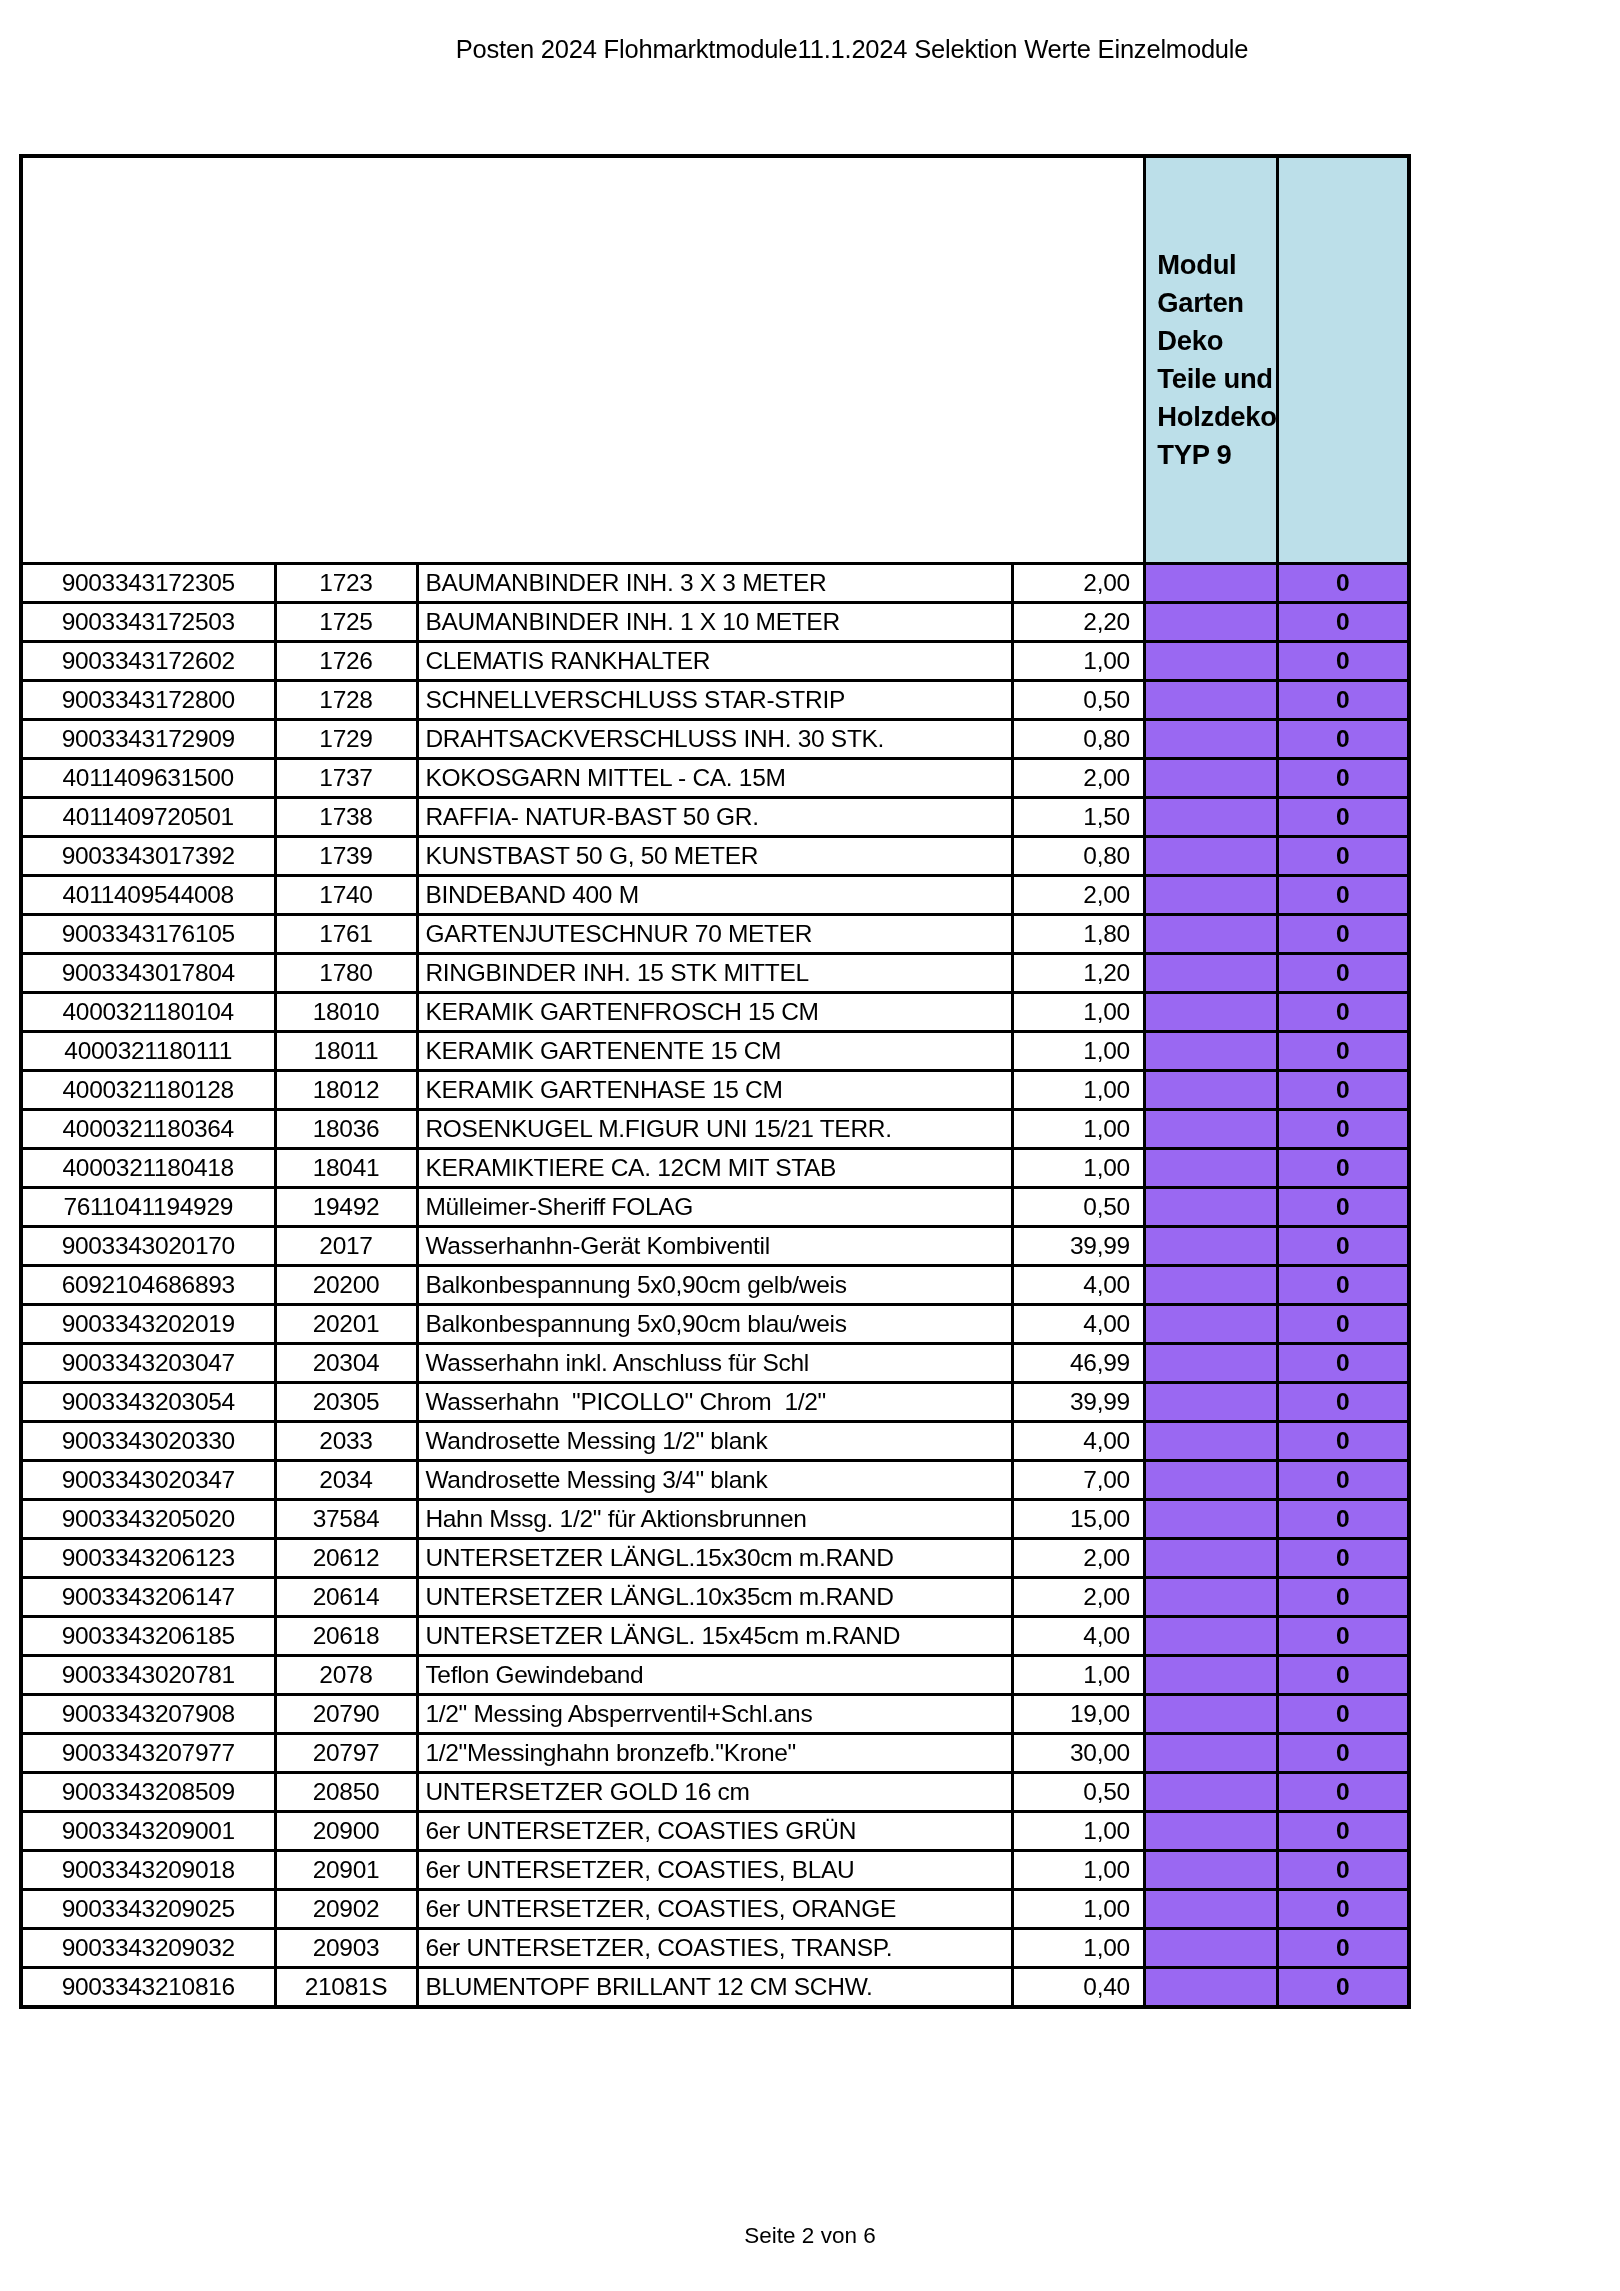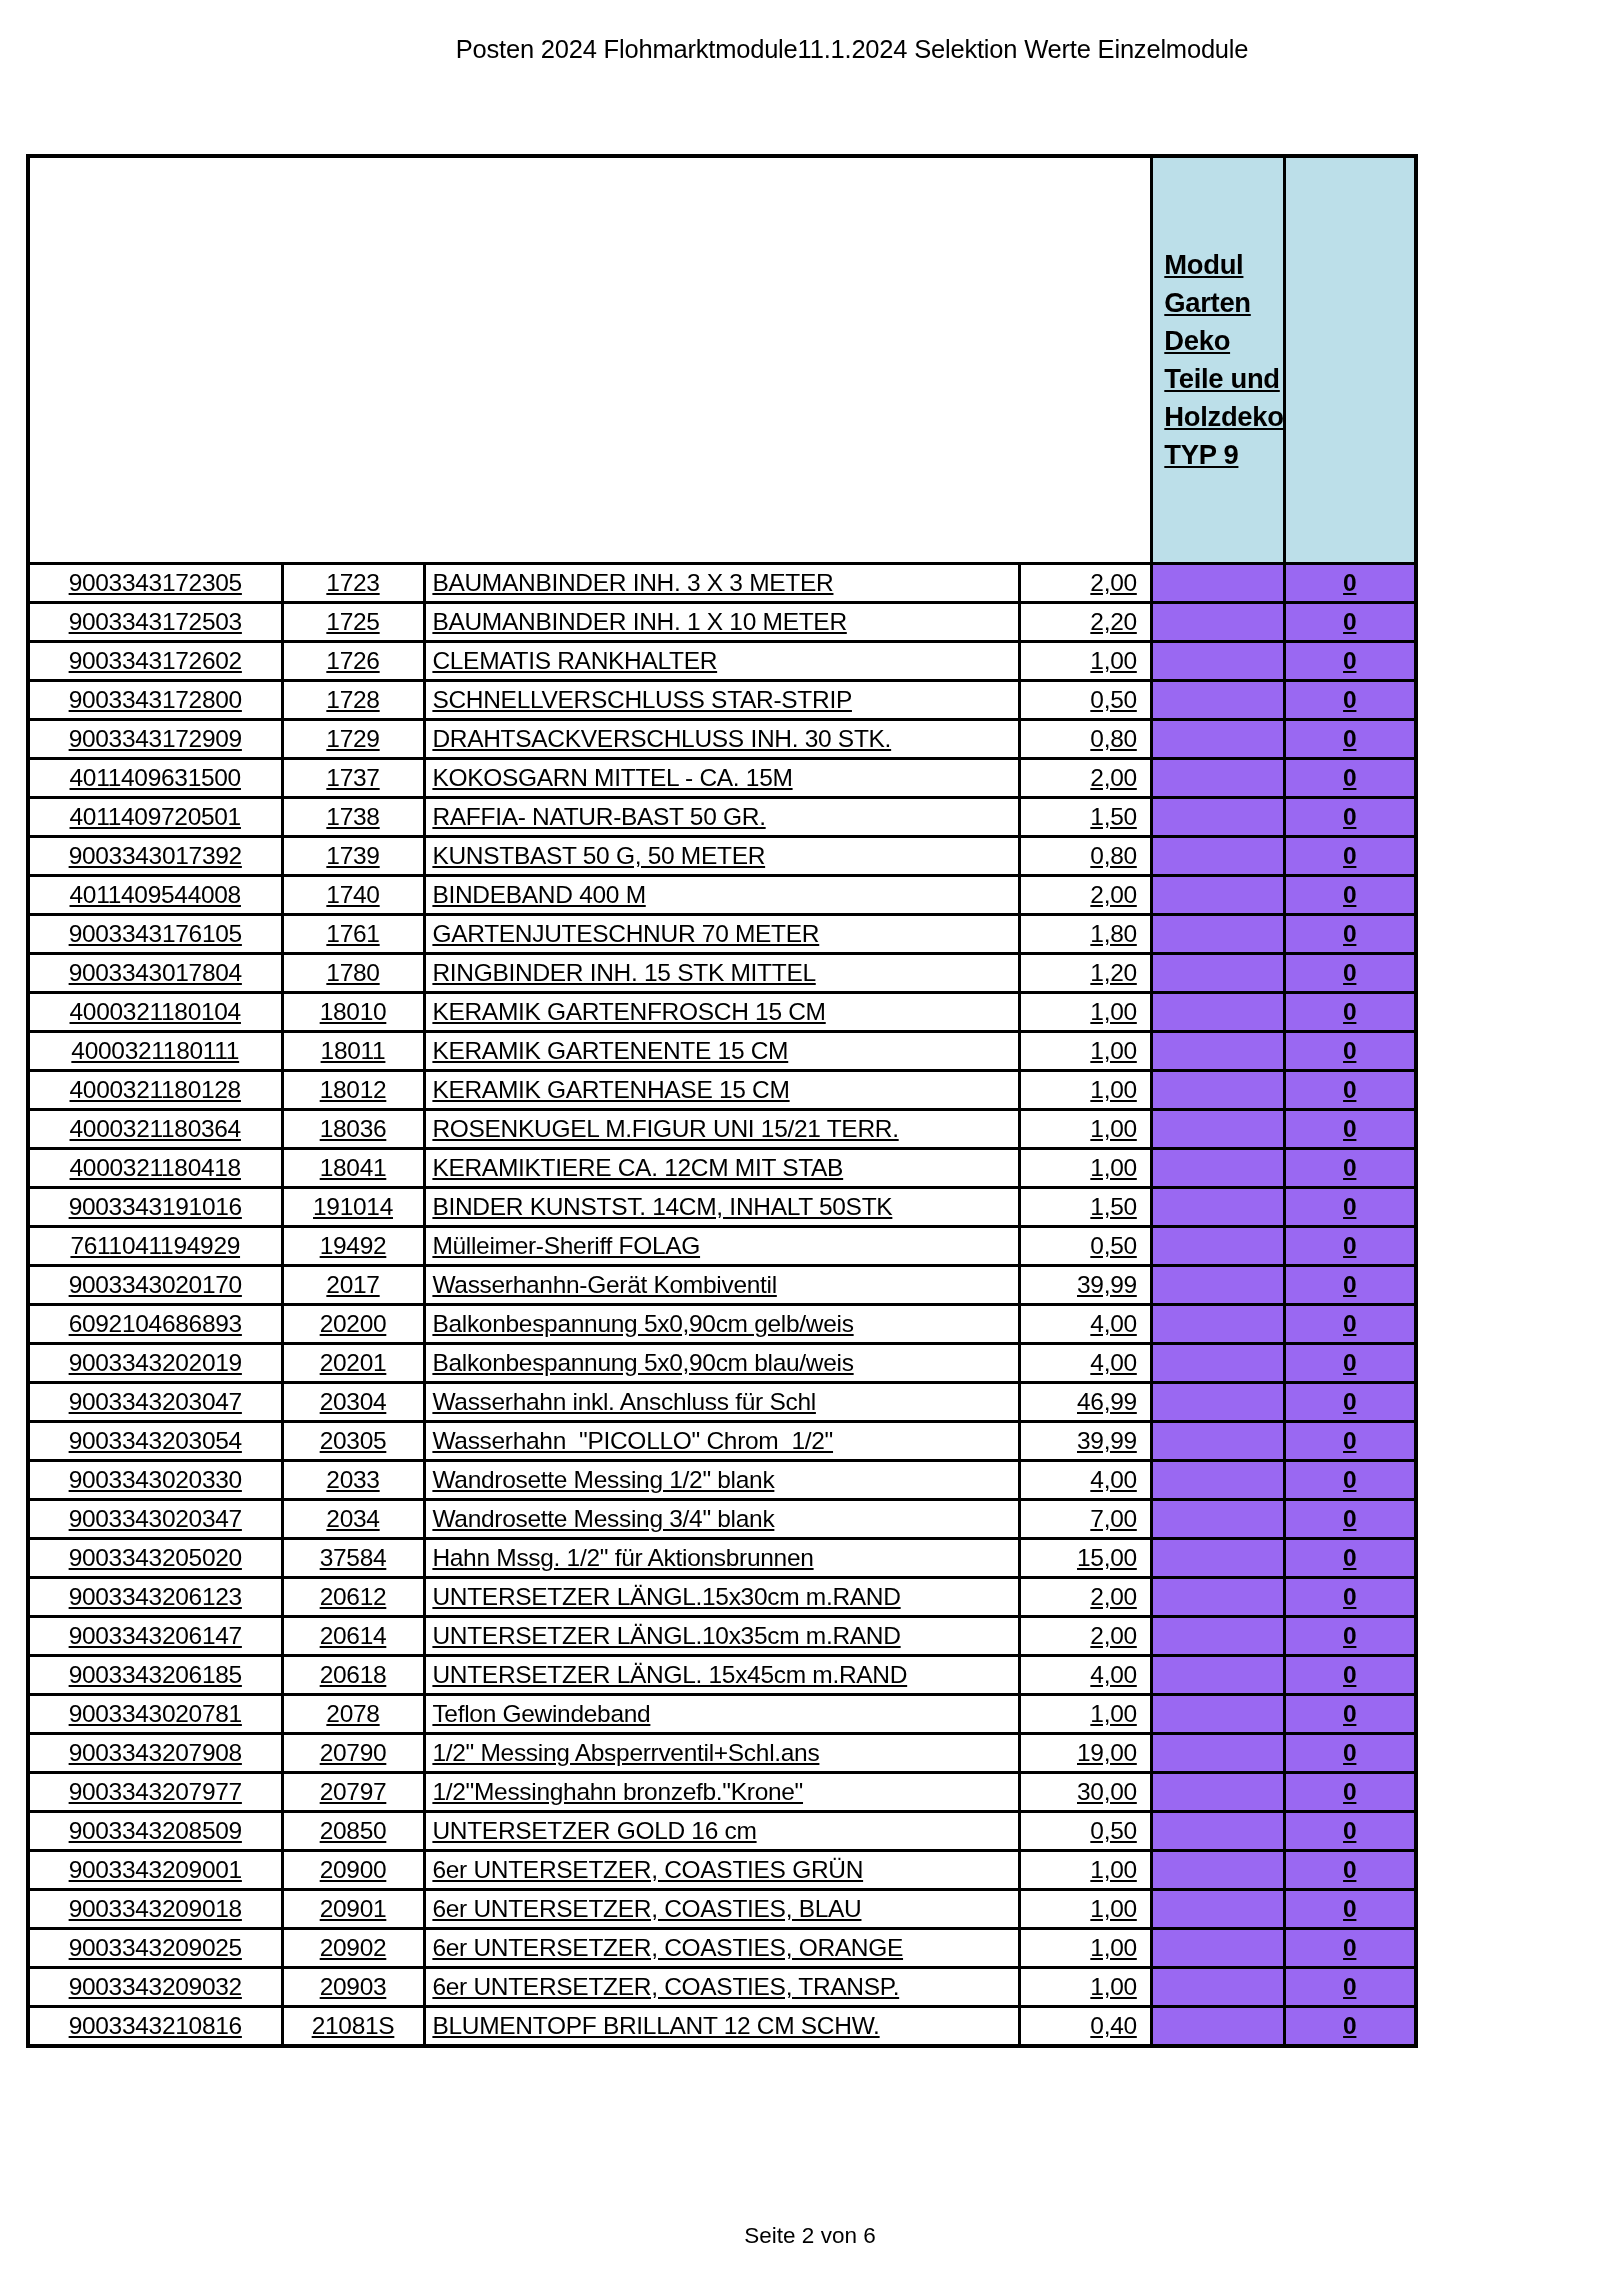--- a/index.html
+++ b/index.html
@@ -5,24 +5,23 @@
   html,body{margin:0;padding:0;}
   body{
     width:1620px;height:2292px;position:relative;background:#ffffff;
     font-family:"Liberation Sans",sans-serif;color:#000;
   }
   .doc-title{
     position:absolute;top:35px;left:0;width:1620px;
     text-align:center;font-size:25.5px;letter-spacing:-0.2px;padding-left:42px;
   }
   table.main{
-    position:absolute;left:26px;top:154px;
+    position:absolute;left:19px;top:154px;
     border-collapse:collapse;table-layout:fixed;width:1389px;
     border:4.9px solid #000;
-    text-decoration:underline;
   }
   td{
     border:3.9px solid #000;font-size:24.5px;letter-spacing:-0.3px;
     padding:0;vertical-align:middle;overflow:hidden;
   }
   
   tr.header-row td{height:404px;}
   td.h-main{background:#ffffff;border-left:none;border-right:3.9px solid #000;}
   td.h-blue{background:var(--blue);}
   .module-label{
@@ -196,28 +195,20 @@
   </tr>
       <tr class="data-row">
     <td class="c-ean">4000321180418</td>
     <td class="c-art">18041</td>
     <td class="c-desc">KERAMIKTIERE CA. 12CM MIT STAB</td>
     <td class="c-price">1,00</td>
     <td class="c-mod"></td>
     <td class="c-val">0</td>
   </tr>
       <tr class="data-row">
-    <td class="c-ean">9003343191016</td>
-    <td class="c-art">191014</td>
-    <td class="c-desc">BINDER KUNSTST. 14CM, INHALT 50STK</td>
-    <td class="c-price">1,50</td>
-    <td class="c-mod"></td>
-    <td class="c-val">0</td>
-  </tr>
-      <tr class="data-row">
     <td class="c-ean">7611041194929</td>
     <td class="c-art">19492</td>
     <td class="c-desc">Mülleimer-Sheriff FOLAG</td>
     <td class="c-price">0,50</td>
     <td class="c-mod"></td>
     <td class="c-val">0</td>
   </tr>
       <tr class="data-row">
     <td class="c-ean">9003343020170</td>
     <td class="c-art">2017</td>

